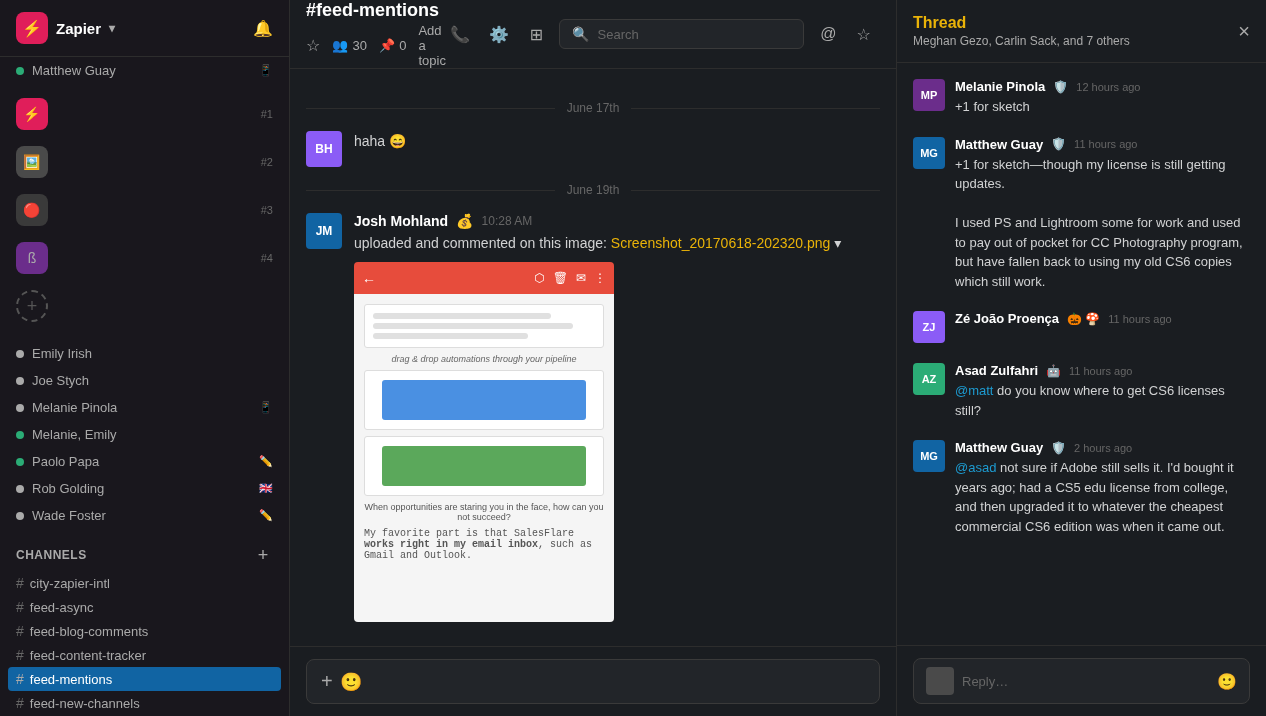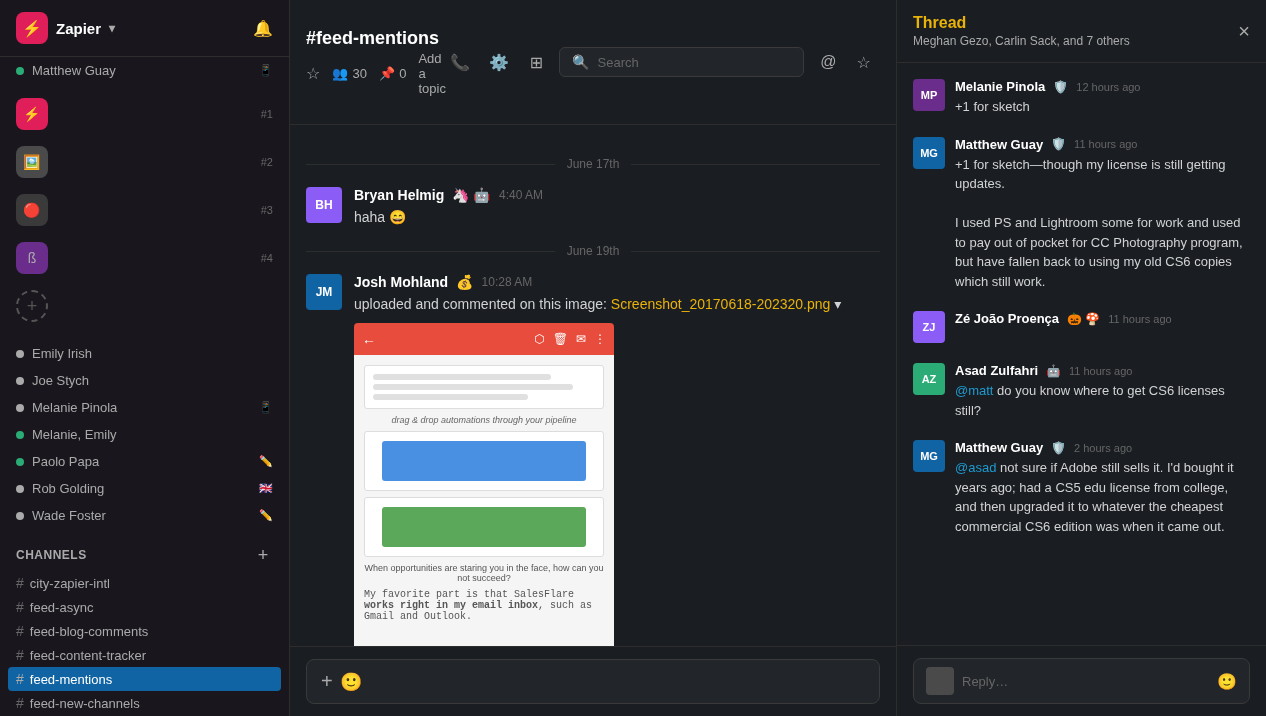--- a/index.html
+++ b/index.html
@@ -35,21 +35,21 @@
     .channels-header { padding: 12px 16px 6px; display: flex; align-items: center; justify-content: space-between; }
     .channels-label { font-size: 12px; font-weight: 700; color: #aaa; letter-spacing: 0.5px; }
     .add-channel-btn { color: #aaa; font-size: 18px; cursor: pointer; width: 20px; height: 20px; display: flex; align-items: center; justify-content: center; }
     .channel-item { display: flex; align-items: center; gap: 6px; padding: 4px 16px; cursor: pointer; color: #aaa; font-size: 13px; }
     .channel-item.active { background: #1164a3; color: #fff; border-radius: 4px; margin: 0 8px; padding: 4px 8px; }
     .channel-hash { color: #666; font-size: 14px; }
     .channel-item.active .channel-hash { color: #aaa; }
 
     
     .main { flex: 1; display: flex; flex-direction: column; background: #1a1d21; overflow: hidden; }
-    .channel-header { padding: 28px 16px; border-bottom: 1px solid #2d2d2d; display: flex; align-items: center; justify-content: space-between; background: #1a1d21; }
+    .channel-header { padding: 0 16px; border-bottom: 1px solid #2d2d2d; display: flex; align-items: center; justify-content: space-between; background: #1a1d21; }
     .channel-title-area { display: flex; align-items: center; gap: 10px; }
     .channel-name-main { font-size: 18px; font-weight: 700; color: #fff; }
     .channel-meta { display: flex; align-items: center; gap: 12px; color: #aaa; font-size: 13px; margin-top: 2px; }
     .channel-meta-item { display: flex; align-items: center; gap: 4px; }
     .star-icon { color: #aaa; font-size: 16px; cursor: pointer; }
     .header-actions { display: flex; align-items: center; gap: 12px; }
     .header-icon-btn { color: #aaa; cursor: pointer; font-size: 16px; padding: 4px; border-radius: 4px; }
     .search-box { background: #222529; border: 1px solid #3a3a3a; border-radius: 6px; padding: 6px 12px; display: flex; align-items: center; gap: 8px; width: 245px; }
     .search-input { background: none; border: none; outline: none; color: #d1d2d3; font-size: 13px; flex: 1; }
     .search-input::placeholder { color: #666; }
@@ -260,25 +260,20 @@
   </div>
 
   <div class="messages-area">
     <div class="date-divider">
       <span>June 17th</span>
     </div>
 
     <div class="message">
       <div class="avatar avatar-orange">BH</div>
       <div class="message-content">
-        <div class="message-header">
-          <span class="message-author">Bryan Helmig</span>
-          <span class="message-author-emoji">🦄 🤖</span>
-          <span class="message-time">4:40 AM</span>
-        </div>
         <div class="message-text">haha 😄</div>
       </div>
     </div>
 
     <div class="date-divider">
       <span>June 19th</span>
     </div>
 
     <div class="message">
       <div class="avatar avatar-blue">JM</div>

